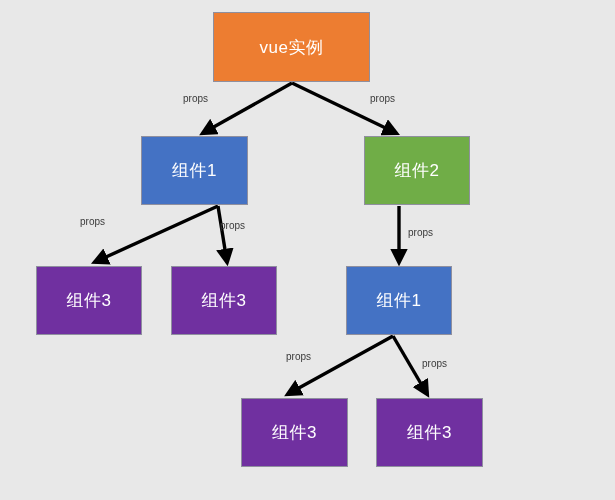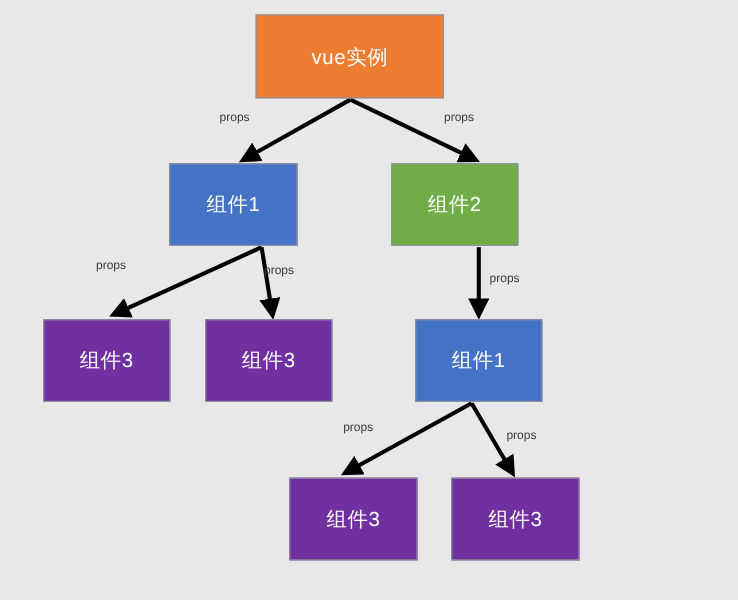--- a/index.html
+++ b/index.html
@@ -75,21 +75,21 @@
       </g>
   </svg>
 
   <div id="node-layer">
       <div class="node" style="left: 213px; top: 12px; width: 157px; height: 70px; background: rgb(237, 125, 49); border-color: rgb(143, 143, 158);">
         <span class="node-label">vue实例</span>
       </div>
       <div class="node" style="left: 141px; top: 136px; width: 107px; height: 69px; background: rgb(68, 114, 196); border-color: rgb(143, 143, 158);">
         <span class="node-label">组件1</span>
       </div>
-      <div class="node" style="left: 326px; top: 136px; width: 106px; height: 69px; background: rgb(112, 173, 71); border-color: rgb(143, 143, 158);">
+      <div class="node" style="left: 364px; top: 136px; width: 106px; height: 69px; background: rgb(112, 173, 71); border-color: rgb(143, 143, 158);">
         <span class="node-label">组件2</span>
       </div>
       <div class="node" style="left: 36px; top: 266px; width: 106px; height: 69px; background: rgb(112, 48, 160); border-color: rgb(143, 143, 158);">
         <span class="node-label">组件3</span>
       </div>
       <div class="node" style="left: 171px; top: 266px; width: 106px; height: 69px; background: rgb(112, 48, 160); border-color: rgb(143, 143, 158);">
         <span class="node-label">组件3</span>
       </div>
       <div class="node" style="left: 346px; top: 266px; width: 106px; height: 69px; background: rgb(68, 114, 196); border-color: rgb(143, 143, 158);">
         <span class="node-label">组件1</span>

